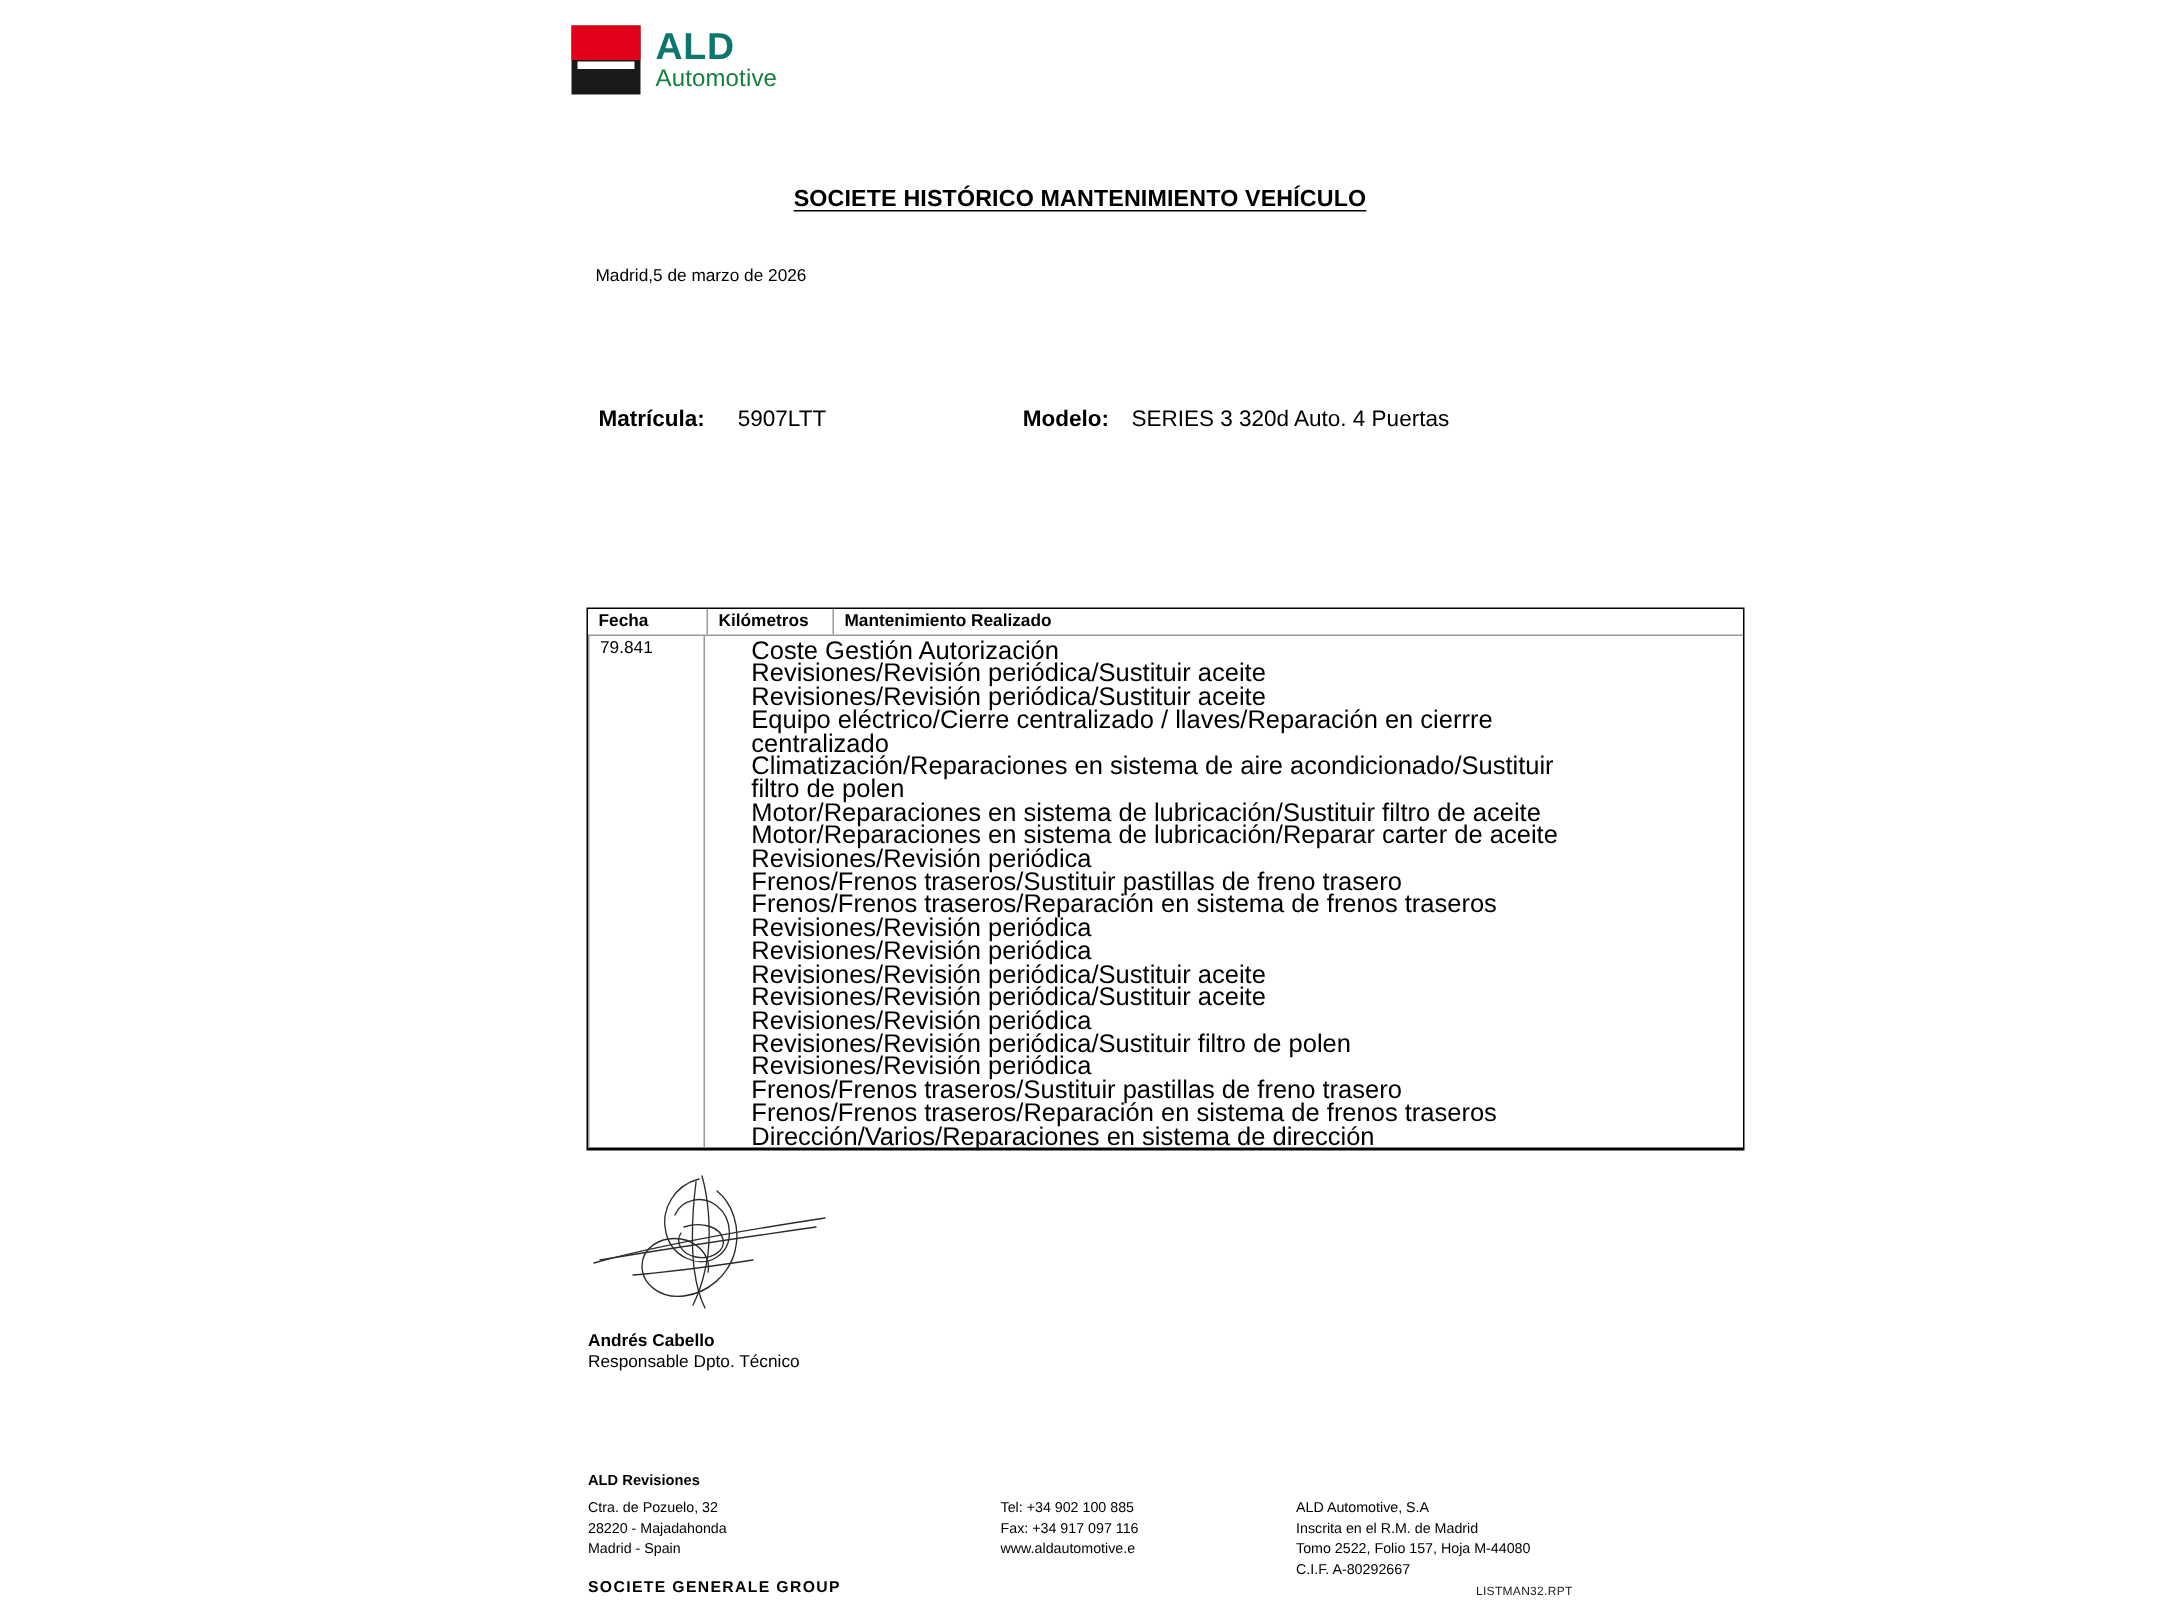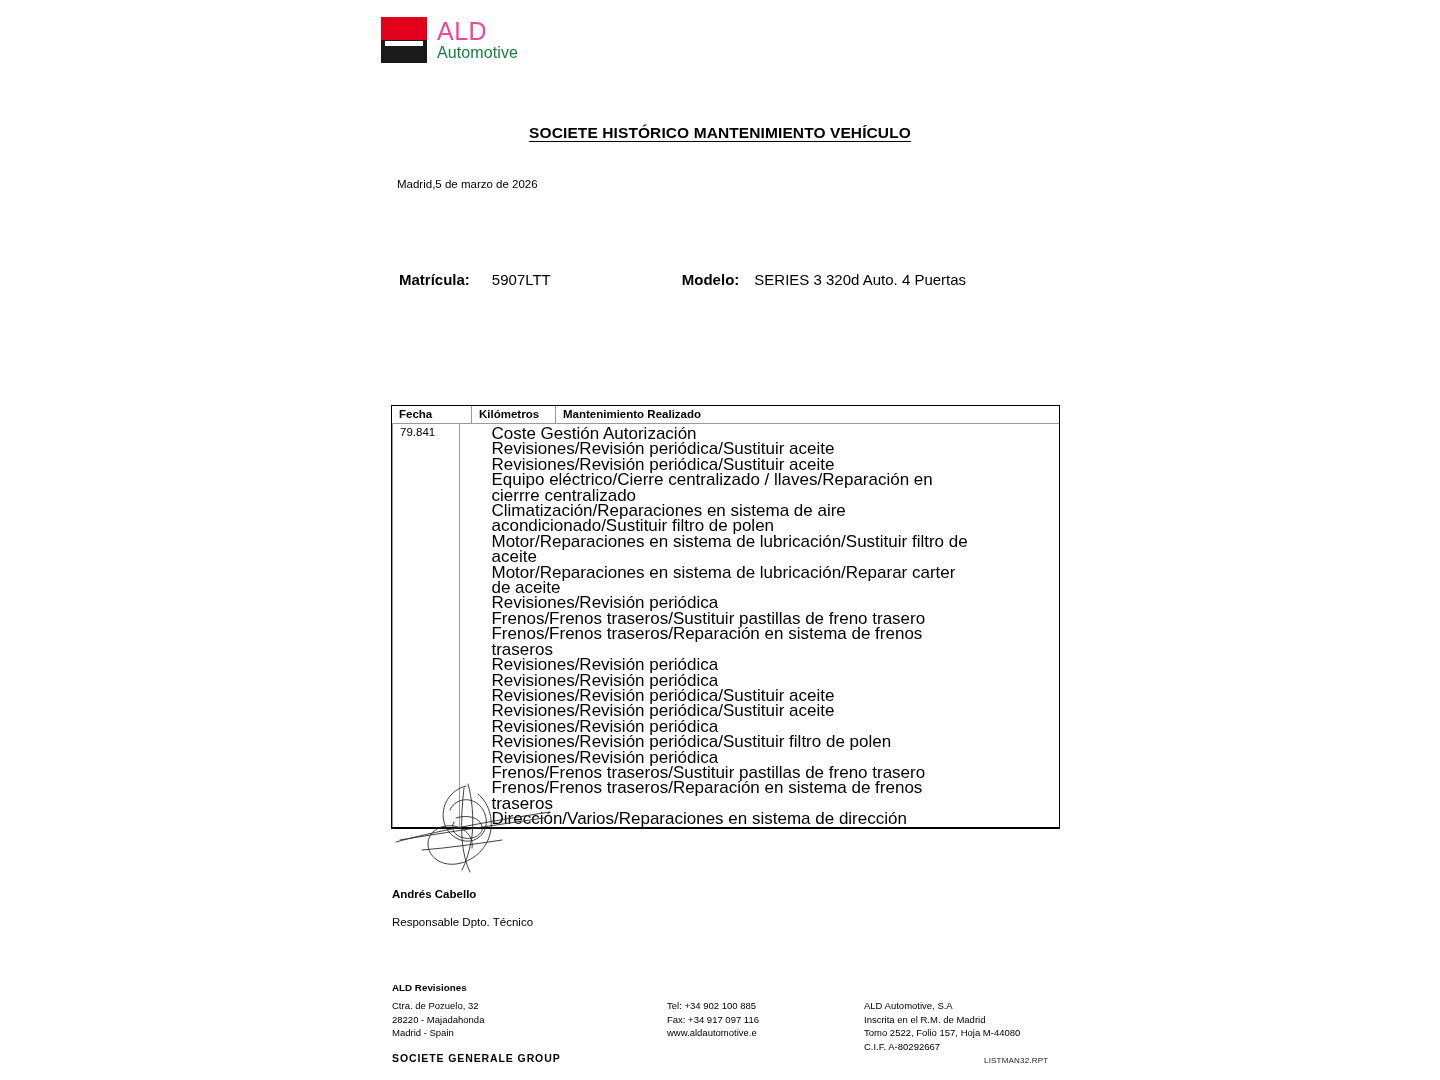--- a/index.html
+++ b/index.html
@@ -45,23 +45,23 @@
     width: 38px;
     height: 5px;
     background: #ffffff;
   }
   #logo-text {
     margin-left: 10px;
     line-height: 1.0;
   }
   #logo-text .ald {
     font-size: 25px;
-    font-weight: normal;
+    font-weight: bold;
     letter-spacing: 0.5px;
-    color: #ec4899;
+    color: #0f766e;
     display: block;
   }
   #logo-text .automotive {
     font-size: 16px;
     font-weight: normal;
     letter-spacing: 0.1px;
     color: #15803d;
     display: block;
     margin-top: 1px;
   }
@@ -103,21 +103,21 @@
   #vehicle-info .plate-label { display: inline-block; }
   #vehicle-info .plate-value { display: inline-block; margin-left: 22px; }
   #vehicle-info .model-label { display: inline-block; margin-left: 131px; }
   #vehicle-info .model-value { display: inline-block; margin-left: 15px; }
 
   
   #maint-table {
     position: absolute;
     left: 391px;
     top: 405px;
-    width: 669px;
+    width: 772px;
     border: 1.6px solid #000;
     border-bottom-width: 2.6px;
     box-sizing: border-box;
     background: #fff;
   }
   #maint-table .thead {
     display: flex;
     border-bottom: 1px solid #9a9a9a;
     height: 17px;
     align-items: center;
@@ -168,21 +168,21 @@
     width: 163px;
     height: 102px;
     display: block;
   }
   #signer-name {
     margin-top: 8px;
     font-size: 11.5px;
     font-weight: bold;
   }
   #signer-role {
-    margin-top: 16px;
+    margin-top: 2px;
     font-size: 11.5px;
   }
 
   
   #footer {
     position: absolute;
     left: 392px;
     top: 981px;
     width: 1000px;
     font-size: 9.5px;

